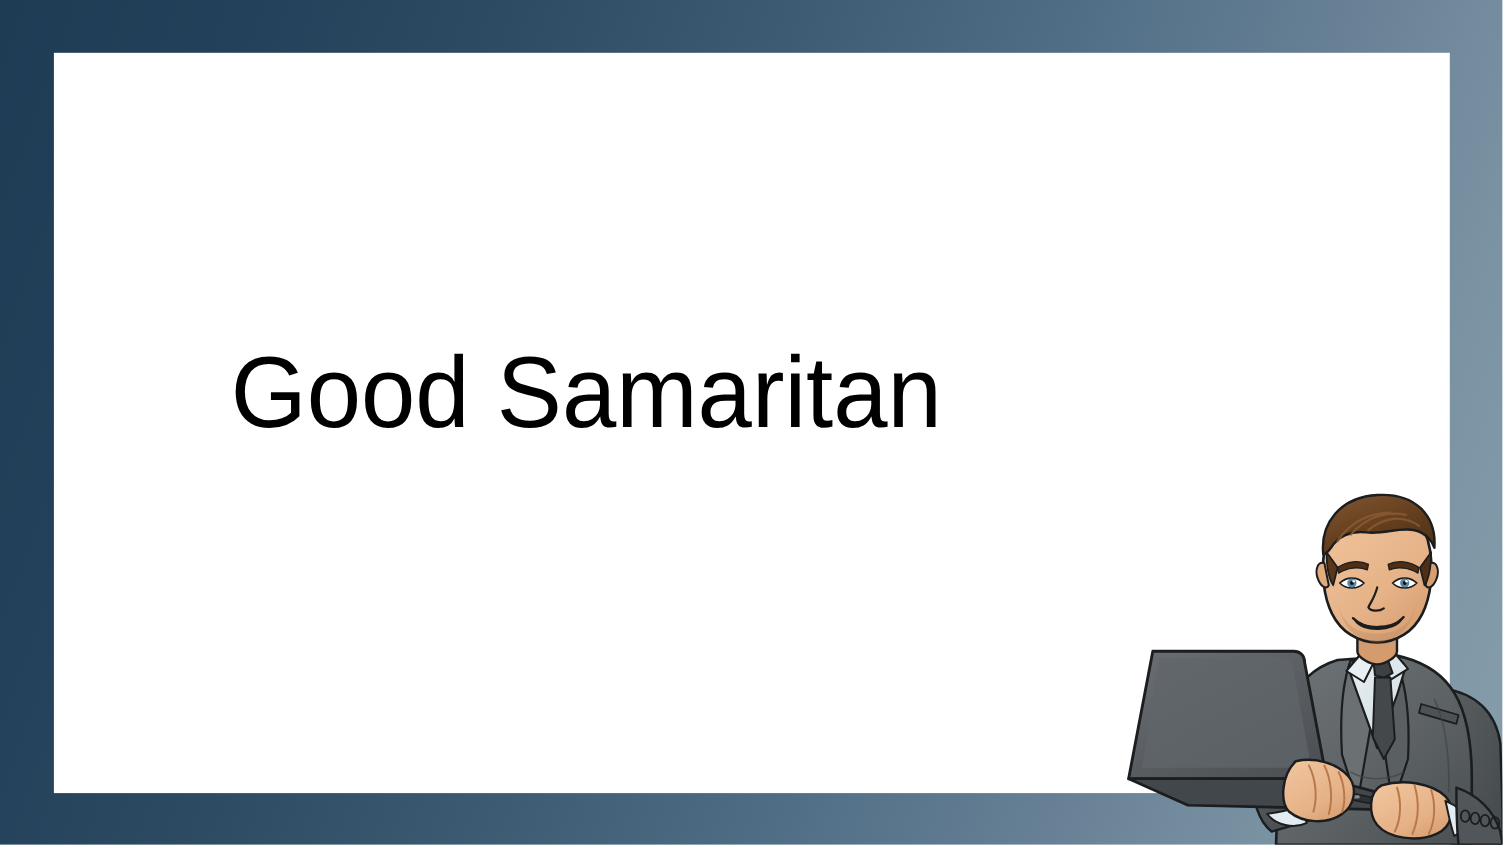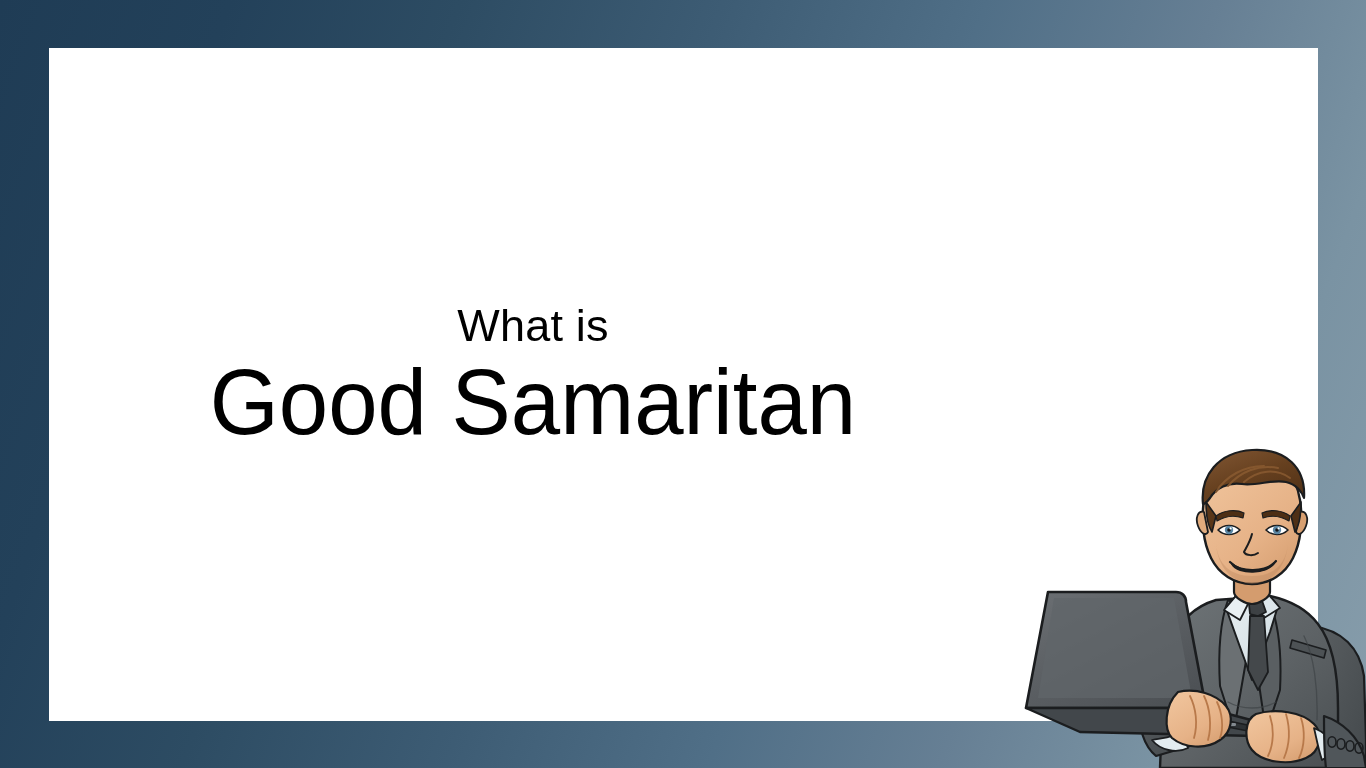--- a/index.html
+++ b/index.html
@@ -96,21 +96,20 @@
 </head>
 <body>
 
 <div id="slide">
 
   <div id="slide-background"></div>
 
   <div id="content-card">
 
     <div id="title-block">
-      <span id="title-eyebrow">What is</span>
       <span id="title-main">Good Samaritan</span>
     </div>
 
   </div>
 
   <div id="businessman-illustration">
     <svg viewBox="0 0 346 328" xmlns="http://www.w3.org/2000/svg">
       <defs>
         <clipPath id="clipAll">
             <rect x="0" y="0" width="346" height="328"></rect>

